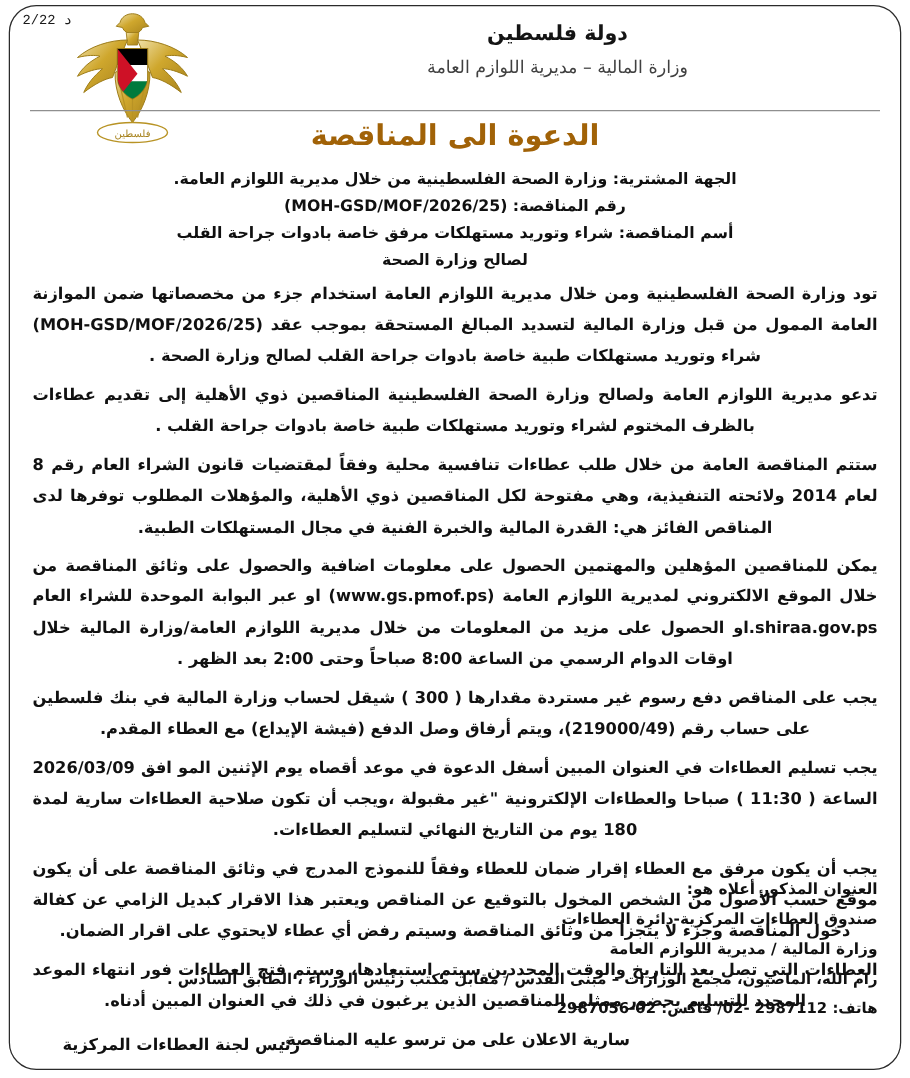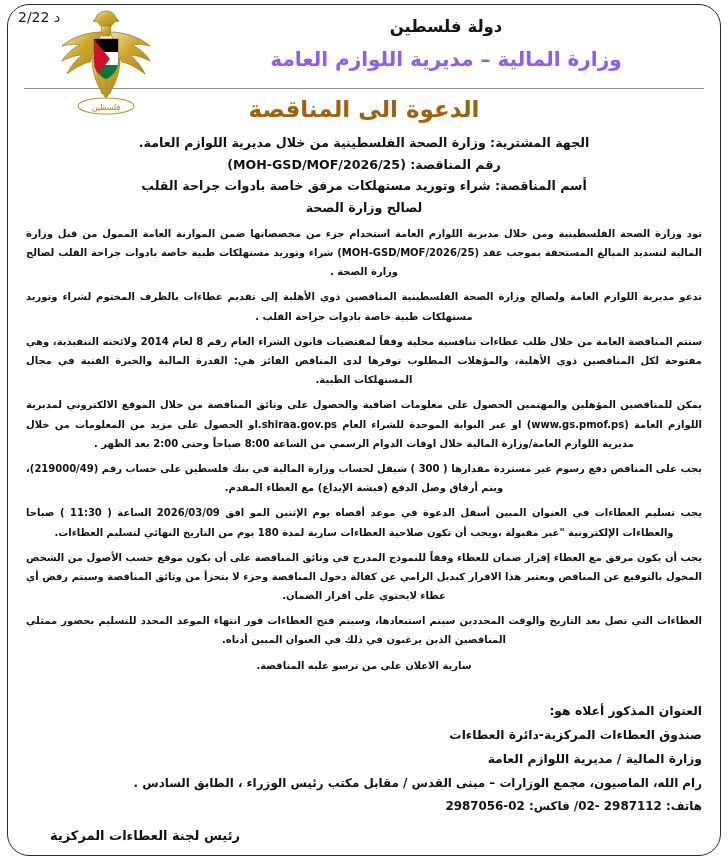--- a/index.html
+++ b/index.html
@@ -30,26 +30,27 @@
     border: 1.6px solid #2b2b2b;
     border-radius: 22px;
     box-sizing: border-box;
     pointer-events: none;
   }
   .corner-code {
     position: absolute;
     right: 638px;
     top: 9px;
     left: 18px;
-    font-size: 14px;
+    font-size: 11px;
     color: #1a1a1a;
     direction: rtl;
     text-align: left;
     letter-spacing: 0.3px;
     white-space: nowrap;
+    font-family: Liberation Mono, monospace;
   }
   
   .header {
     position: absolute;
     top: 6px;
     right: 22px;
     left: 22px;
     height: 80px;
   }
   .emblem {
@@ -67,23 +68,23 @@
     text-align: center;
     direction: rtl;
   }
   .header-line1 {
     font-size: 16.5px;
     font-weight: 700;
     color: #141414;
     line-height: 1.55;
   }
   .header-line2 {
-    font-size: 20px;
-    font-weight: 700;
-    color: #8b5cf6;
+    font-size: 14px;
+    font-weight: 400;
+    color: #404040;
     line-height: 1.55;
     margin-top: 4px;
   }
   .rule {
     position: absolute;
     left: 24px;
     right: 24px;
     top: 88px;
     height: 1px;
     background: #8f8f8f;
@@ -120,21 +121,21 @@
   .subject-line {
     text-align: center;
     font-size: 12.6px;
     font-weight: 700;
     color: #101010;
     line-height: 1.9;
     margin-bottom: 4px;
   }
   p.para {
     margin: 0 0 6px 0;
-    font-size: 10px;
+    font-size: 13px;
     line-height: 1.92;
     text-align: justify;
     text-align-last: center;
     color: #111111;
     font-weight: 600;
   }
   p.para.bold-ish { font-weight: 700; }
   p.para.center-last { text-align-last: center; }
   
   .address-block {

